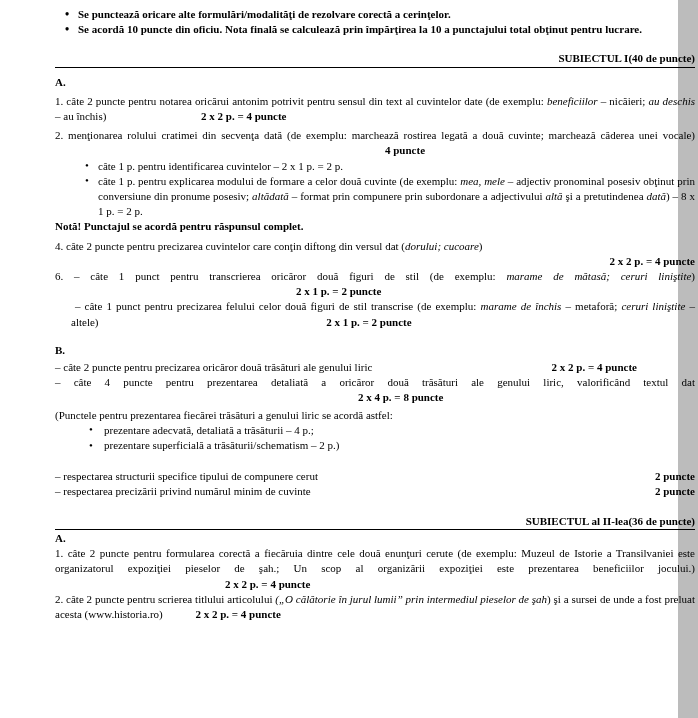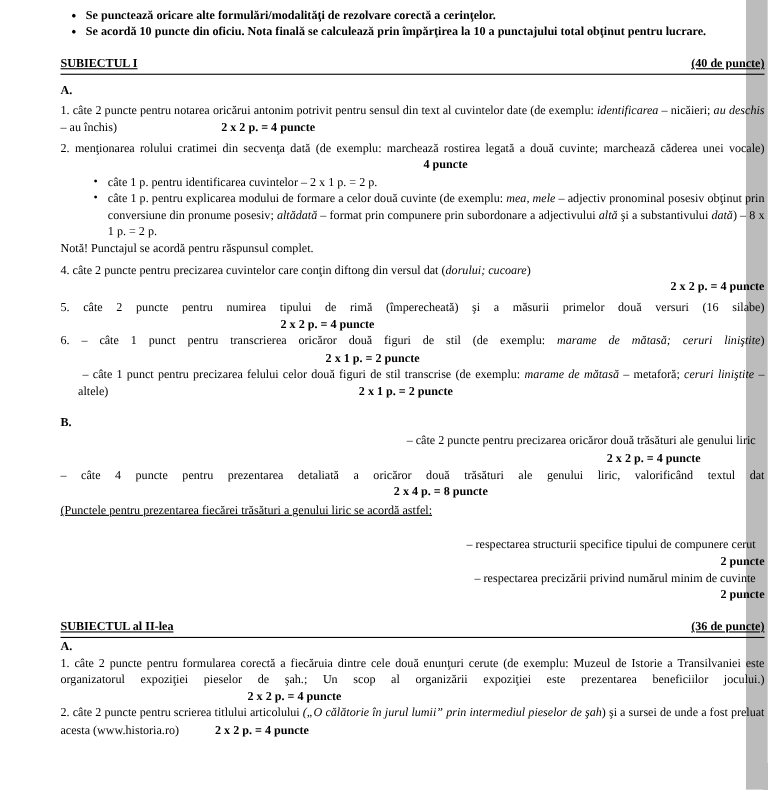--- a/index.html
+++ b/index.html
@@ -93,28 +93,27 @@
     padding-left: 18px;
     text-align: left;
   }
   ul.sub2 > li::before {
     left: 3px;
     font-size: 11px;
   }
 
   .sect-head {
     display: flex;
-    justify-content: space-between;
+    justify-content: flex-end;
     align-items: baseline;
     font-weight: bold;
     border-bottom: 1.4px solid #000;
     padding-bottom: 0px;
     margin-top: 14px;
     margin-bottom: 1px;
-    text-decoration: underline;
   }
   .sect-head .lbl { text-decoration: none; }
   .letter {
     font-weight: bold;
     margin-top: 7px;
     margin-bottom: 2px;
   }
   .letter.tight { margin-top: 1px; margin-bottom: 0px; }
   p.item {
     margin: 0;
@@ -122,42 +121,40 @@
   }
   p.gap-s { margin-top: 4px; }
   .hang2 {
     padding-left: 16px;
     text-indent: -16px;
   }
   .dashitem {
     padding-left: 13px;
     text-indent: -13px;
   }
-  .note { font-weight: normal; }
+  .note { font-weight: bold; }
   b { font-weight: normal; }
   i { font-style: italic; }
   .pts {
     font-weight: bold;
     white-space: nowrap;
   }
   .rightline {
     display: block;
     text-align: right;
     font-weight: bold;
   }
   .flexline {
     display: flex;
     justify-content: space-between;
-    align-items: flex-end;
-    flex-direction: column;
+    align-items: flex-start;
   }
   .flexline .txt { padding-right: 8px; }
   .indent-par {
     margin-left: 26px;
-    text-decoration: underline;
   }
 </style>
 </head>
 <body>
 
 <div class="viewport">
 
   <div class="page-edge"></div>
 
   <div class="page">
@@ -169,72 +166,72 @@
       </ul>
 
       <div class="sect-head">
         <span class="lbl">SUBIECTUL I</span>
         <span class="lbl">(40 de puncte)</span>
       </div>
 
       <div class="letter">A.</div>
 
       <p class="item gap-s">
-        <span>1. câte 2 puncte pentru notarea oricărui antonim potrivit pentru sensul din text al cuvintelor date (de exemplu: </span><i>identificarea</i><span> – nicăieri; </span><i>au deschis</i><span> – au închis)</span>
+        <span>1. câte 2 puncte pentru notarea oricărui antonim potrivit pentru sensul din text al cuvintelor date (de exemplu: </span><i>beneficiilor</i><span> – nicăieri; </span><i>au deschis</i><span> – au închis)</span>
         <span style="display:inline-block;width:92px"></span><span class="pts">2 x 2 p. = 4 puncte</span>
       </p>
 
       <p class="item gap-s">
         <span>2. menţionarea rolului cratimei din secvenţa dată (de exemplu: marchează rostirea legată a două cuvinte; marchează căderea unei vocale)</span>
         <span style="display:inline-block;width:330px"></span><span class="pts">4 puncte</span>
       </p>
 
 
       <ul class="bl sub">
         <li><span>câte 1 p. pentru identificarea cuvintelor – 2 x 1 p. = 2 p.</span></li>
-        <li><span>câte 1 p. pentru explicarea modului de formare a celor două cuvinte (de exemplu: </span><i>mea, mele</i><span> – adjectiv pronominal posesiv obţinut prin conversiune din pronume posesiv; </span><i>altădată</i><span> – format prin compunere prin subordonare a adjectivului </span><i>altă</i><span> şi a substantivului </span><i>dată</i><span>) – 8 x 1 p. = 2 p.</span></li>
+        <li><span>câte 1 p. pentru explicarea modului de formare a celor două cuvinte (de exemplu: </span><i>mea, mele</i><span> – adjectiv pronominal posesiv obţinut prin conversiune din pronume posesiv; </span><i>altădată</i><span> – format prin compunere prin subordonare a adjectivului </span><i>altă</i><span> şi a pretutindenea </span><i>dată</i><span>) – 8 x 1 p. = 2 p.</span></li>
       </ul>
 
       <p class="item note">Notă! Punctajul se acordă pentru răspunsul complet.</p>
 
       <p class="item gap-s">
         <span>4. câte 2 puncte pentru precizarea cuvintelor care conţin diftong din versul dat (</span><i>dorului; cucoare</i><span>)</span>
       </p>
       <p class="item">
         <span class="rightline">2 x 2 p. = 4 puncte</span>
       </p>
 
-      <p class="item gap-s">
-        <span>5. câte 2 puncte pentru numirea tipului de rimă (împerecheată) şi a măsurii primelor două versuri (16 silabe)</span>
-        <span style="display:inline-block;width:200px"></span><span class="pts">2 x 2 p. = 4 puncte</span>
-      </p>
 
       <p class="item hang2">
         <span>6. – câte 1 punct pentru transcrierea oricăror două figuri de stil (de exemplu: </span><i>marame de mătasă; ceruri liniştite</i><span>)</span>
         <span style="display:inline-block;width:225px"></span><span class="pts">2 x 1 p. = 2 puncte</span>
       </p>
       <p class="item hang2" style="padding-left:16px;text-indent:4px;">
-        <span>– câte 1 punct pentru precizarea felului celor două figuri de stil transcrise (de exemplu: </span><i>marame de mătasă</i><span> – metaforă; </span><i>ceruri liniştite</i><span> – altele)</span>
+        <span>– câte 1 punct pentru precizarea felului celor două figuri de stil transcrise (de exemplu: </span><i>marame de închis</i><span> – metaforă; </span><i>ceruri liniştite</i><span> – altele)</span>
         <span style="display:inline-block;width:225px"></span><span class="pts">2 x 1 p. = 2 puncte</span>
       </p>
 
       <div class="letter" style="margin-top:13px;">B.</div>
 
       <div class="flexline">
         <span class="txt">– câte 2 puncte pentru precizarea oricăror două trăsături ale genului liric</span>
         <span class="pts" style="margin-right:58px">2 x 2 p. = 4 puncte</span>
       </div>
 
       <p class="item dashitem">
         <span>– câte 4 puncte pentru prezentarea detaliată a oricăror două trăsături ale genului liric, valorificând textul dat</span>
         <span style="display:inline-block;width:290px"></span><span class="pts">2 x 4 p. = 8 puncte</span>
       </p>
 
       <p class="item indent-par" style="margin-top:2px;">(Punctele pentru prezentarea fiecărei trăsături a genului liric se acordă astfel:</p>
 
+      <ul class="bl sub2">
+        <li><span>prezentare adecvată, detaliată a trăsăturii – 4 p.;</span></li>
+        <li><span>prezentare superficială a trăsăturii/schematism – 2 p.)</span></li>
+      </ul>
 
       <div class="flexline" style="margin-top:16px;">
         <span class="txt">– respectarea structurii specifice tipului de compunere cerut</span>
         <span class="pts">2 puncte</span>
       </div>
 
       <div class="flexline">
         <span class="txt">– respectarea precizării privind numărul minim de cuvinte</span>
         <span class="pts">2 puncte</span>
       </div>

